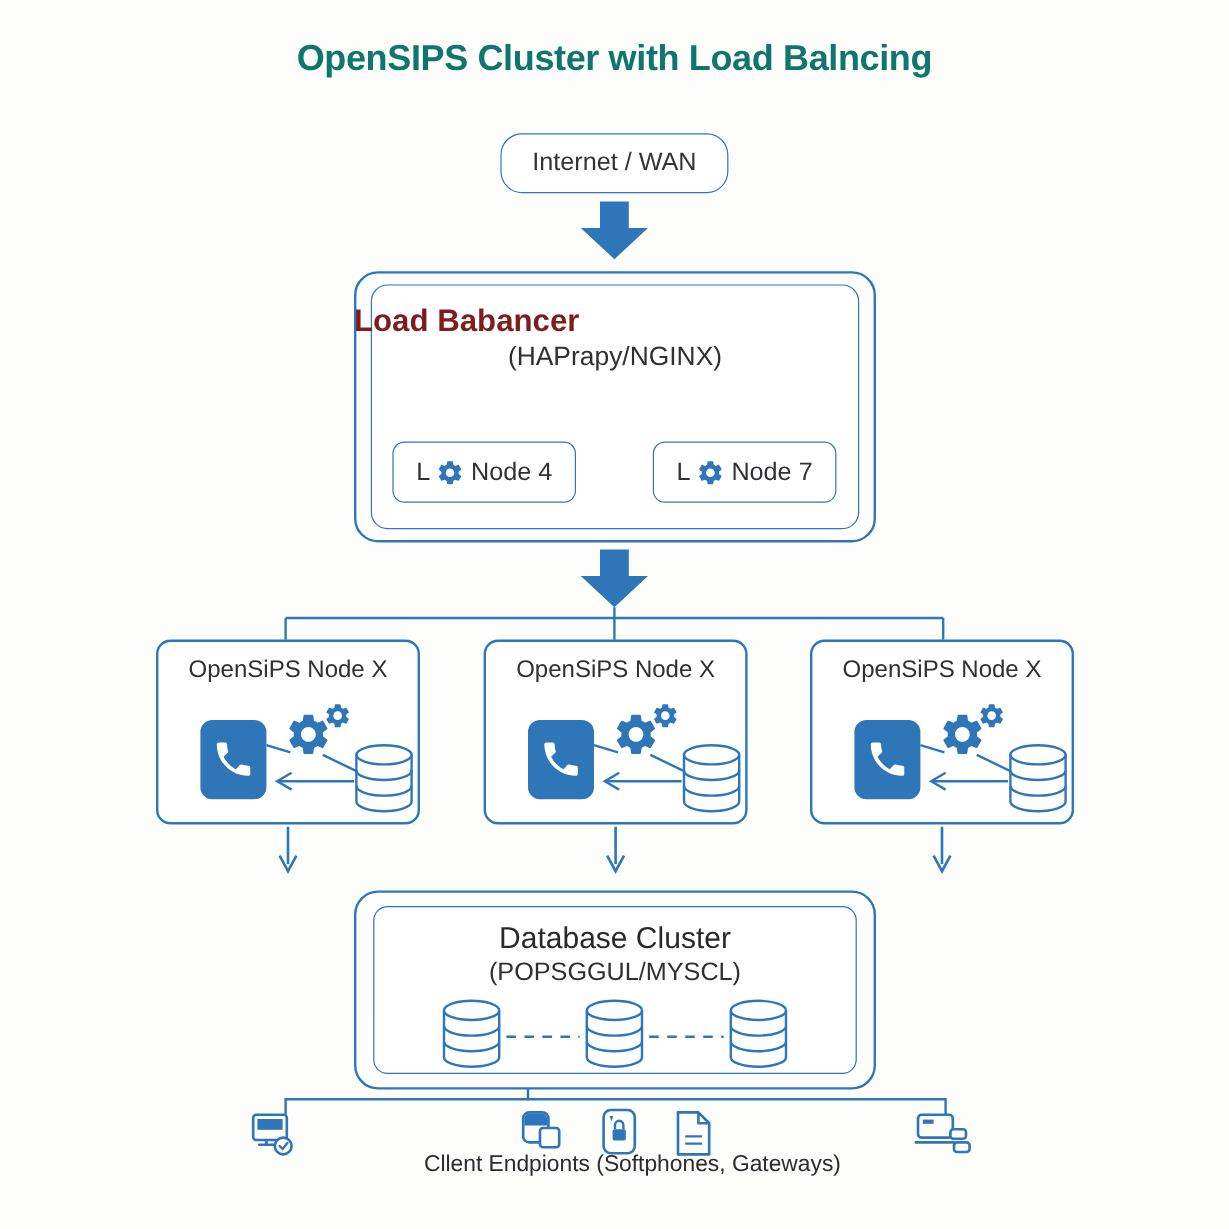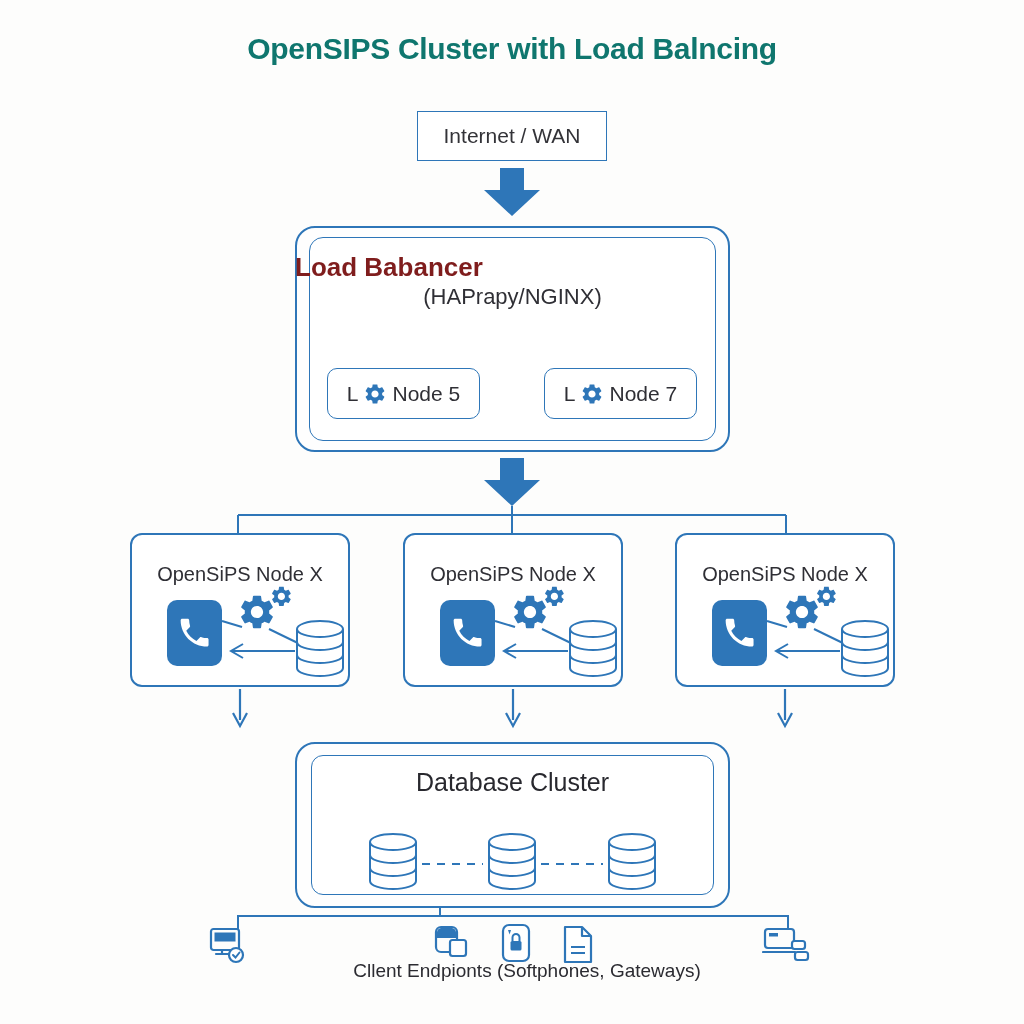--- a/index.html
+++ b/index.html
@@ -13,41 +13,41 @@
 
   .page-title {
     left:0; top:32px; width:1024px; text-align:center;
     font-size:30px; font-weight:700; letter-spacing:-0.3px; color:#0f766e;
   }
 
   .bordered { border:2px solid #2e76b8; border-radius:12px; background:#ffffff; }
 
   .internet-box {
     left:417px; top:111px; width:190px; height:50px;
-    border:1.6px solid #2e76b8; border-radius:0; background:#ffffff;
+    border:1.6px solid #2e76b8; border-radius:18px; background:#ffffff;
     display:flex; align-items:center; justify-content:center;
     font-size:21px; color:#333338;
   }
 
   .lb-outer { left:295px; top:226px; width:435px; height:226px; border-radius:20px; background:#fefefe; }
   .lb-inner { left:309px; top:237px; width:407px; height:204px; border-radius:14px; border-width:1.6px; }
   .lb-title   { left:295px; top:252px; width:435px; text-align:left; font-size:26px; font-weight:700; color:#7f1d1d; }
   .lb-subtitle{ left:295px; top:284px; width:435px; text-align:center; font-size:22px; color:#2f2f35; }
 
   .lb-chip {
     top:368px; width:153px; height:51px;
     border:1.6px solid #2e76b8; border-radius:10px; background:#ffffff;
     display:flex; align-items:center; justify-content:center; gap:5px;
     font-size:21px; color:#2f2f35;
   }
   .lb-chip .prefix { font-size:21px; color:#2f2f35; }
   .lb-chip svg { display:block; }
 
   .sips-node { top:533px; width:220px; height:154px; border-radius:12px; }
-  .sips-title { margin-top:28px; text-align:center; font-size:20px; color:#2f2f35; }
+  .sips-title { margin-top:12px; text-align:center; font-size:20px; color:#2f2f35; }
   .sips-art { position:absolute; left:0; top:44px; }
 
   .db-outer { left:295px; top:742px; width:435px; height:166px; border-radius:20px; background:#fefefe; }
   .db-inner { left:311px; top:755px; width:403px; height:140px; border-radius:12px; border-width:1.6px; }
   .db-title   { left:295px; top:768px; width:435px; text-align:center; font-size:25px; font-weight:400; color:#28282e; }
   .db-subtitle{ left:295px; top:799px; width:435px; text-align:center; font-size:21px; color:#2f2f35; }
   .db-art { left:295px; top:826px; }
 
   .client-icon { position:absolute; }
   .clients-caption {
@@ -119,21 +119,21 @@
   <div class="abs bordered lb-outer"></div>
   <div class="abs bordered lb-inner"></div>
   <div class="abs lb-title">Load Babancer</div>
   <div class="abs lb-subtitle">(HAPrapy/NGINX)</div>
 
   <div class="abs lb-chip" style="left:327px">
     <span class="prefix">L</span>
     <svg width="24" height="24" viewBox="0 0 24 24">
         <use href="#gearp" fill="#2e76b8"></use>
       </svg>
-    <span>Node 5</span>
+    <span>Node 4</span>
   </div>
   <div class="abs lb-chip" style="left:544px">
     <span class="prefix">L</span>
     <svg width="24" height="24" viewBox="0 0 24 24">
         <use href="#gearp" fill="#2e76b8"></use>
       </svg>
     <span>Node 7</span>
   </div>
 
   <div class="abs bordered sips-node" style="left:130px">
@@ -183,20 +183,21 @@
       <use href="#callp" fill="#ffffff" transform="translate(44,35) scale(1.55)"></use>
       <use href="#gearp" fill="#2e76b8" transform="translate(104.6,12.6) scale(1.7)"></use>
       <use href="#gearp" fill="#2e76b8" transform="translate(137.4,5.4)"></use>
       <use href="#cyl" transform="translate(188,50)"></use>
     </svg>
   </div>
 
   <div class="abs bordered db-outer"></div>
   <div class="abs bordered db-inner"></div>
   <div class="abs db-title">Database Cluster</div>
+  <div class="abs db-subtitle">(POPSGGUL/MYSCL)</div>
   <svg class="abs db-art" width="435" height="75" viewBox="0 0 435 75">
     <g stroke="#2e76b8" stroke-width="2" stroke-dasharray="8 7">
       <path d="M127,38 H188"></path>
         <path d="M246,38 H308"></path>
     </g>
     <use href="#cyl" transform="translate(98,16)"></use>
     <use href="#cyl" transform="translate(217,16)"></use>
     <use href="#cyl" transform="translate(337,16)"></use>
   </svg>
 

